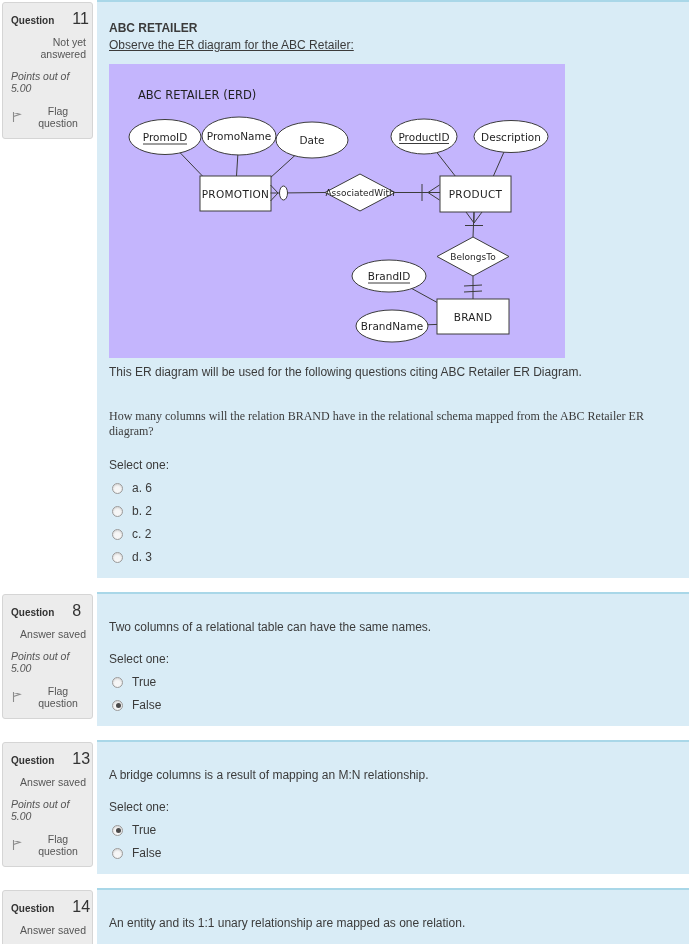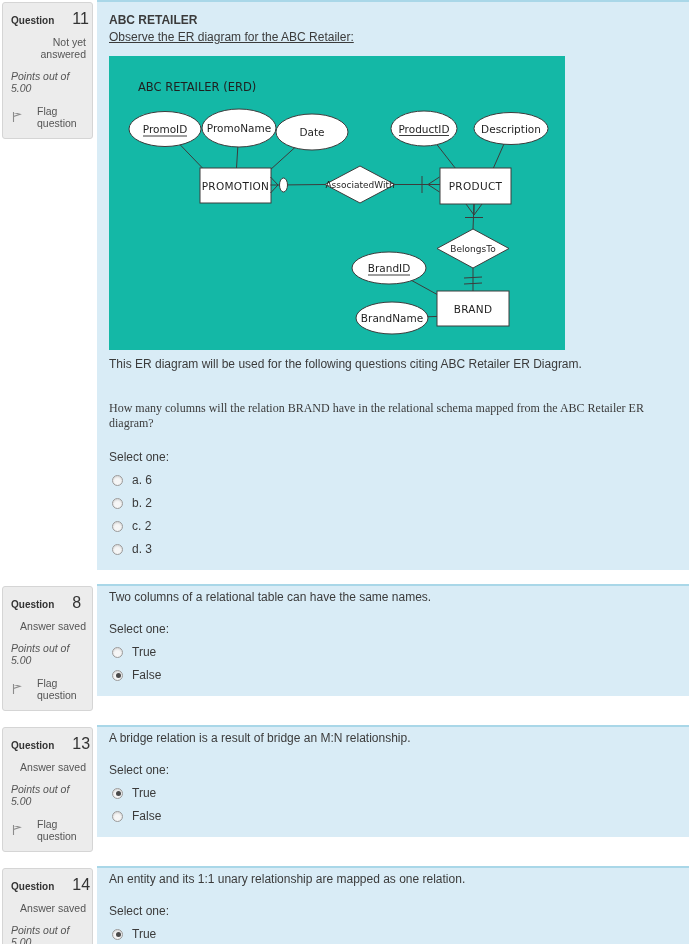--- a/index.html
+++ b/index.html
@@ -18,38 +18,38 @@
     border: 1px solid #d5d5d5;
     border-radius: 3px;
     padding: 7px 6px 9px 8px;
     font-size: 10.5px; color: #555;
   }
   .qtitle { color: #333; margin-bottom: 8px; }
   .qword { font-weight: bold; font-size: 10px; }
   .qnum { font-size: 16px; margin-left: 18px; }
   .qstatus { margin-bottom: 10px; text-align: right; }
   .qpoints { margin-bottom: 11px; font-style: italic; }
-  .qflag { display: flex; align-items: center; gap: 15px; color: #555; cursor: pointer; }
+  .qflag { display: flex; align-items: center; gap: 8px; color: #555; cursor: pointer; text-align: center; }
   .qflag svg { flex: 0 0 auto; }
   .qcontent {
     flex: 1;
     margin-left: 4px;
     background: #d9ecf6;
     border-top: 2px solid #a9d7e8;
-    padding: 2px 14px 14px 12px;
+    padding: 10px 14px 14px 12px;
     font-size: 12px; color: #3b3b3b;
   }
   .qcontent-first { min-height: 556px; }
   .qcontent-small { min-height: 108px; }
   .heading { font-weight: bold; margin: 9px 0 3px 0; }
   .intro { margin: 0; text-decoration: underline; }
-  .diagram-box { width: 456px; height: 294px; background: #14b8a6; margin-top: 12px; }
+  .diagram-box { width: 456px; height: 294px; background: #c4b5fd; margin-top: 12px; }
   .note { margin: 7px 0 0 0; }
   .prompt { margin: 30px 0 0 0; font-family: Liberation Serif, serif; }
-  .prompt-small { margin: 2px 0 0 0; }
+  .prompt-small { margin: 16px 0 0 0; }
   .select-label { margin: 19px 0 0 0; }
   .select-label-small { margin: 18px 0 0 0; }
   .opt { display: flex; align-items: center; gap: 9px; margin: 9px 0 0 3px; min-height: 13px; }
   .opt-label { cursor: default; }
   .radio {
     position: relative; width: 11px; height: 11px;
     border: 1px solid #9a9a9a; border-radius: 50%;
     background: #f6f6f6;
     box-shadow: inset 0 1px 2px rgba(0,0,0,0.15);
     cursor: pointer; flex: 0 0 auto;
@@ -202,21 +202,21 @@
     <div class="qstatus">Answer saved</div>
     <div class="qpoints">Points out of 5.00</div>
     <div class="qflag">
       <svg width="11" height="12" viewBox="0 0 11 12">
           <path d="M2.5 1 L2.5 11 M2.5 1.5 L9 3.2 L2.5 5.4" stroke="#8b8b8b" stroke-width="1.1" fill="none"></path>
         </svg>
       <span>Flag question</span>
     </div>
   </div>
   <div class="qcontent qcontent-small">
-    <p class="prompt-small">A bridge relation is a result of bridge an M:N relationship.</p>
+    <p class="prompt-small">A bridge columns is a result of mapping an M:N relationship.</p>
     <p class="select-label-small">Select one:</p>
     <div class="opt">
       <span class="radio checked"></span>
       <span class="opt-label">True</span>
     </div>
     <div class="opt">
       <span class="radio"></span>
       <span class="opt-label">False</span>
     </div>
   </div>

